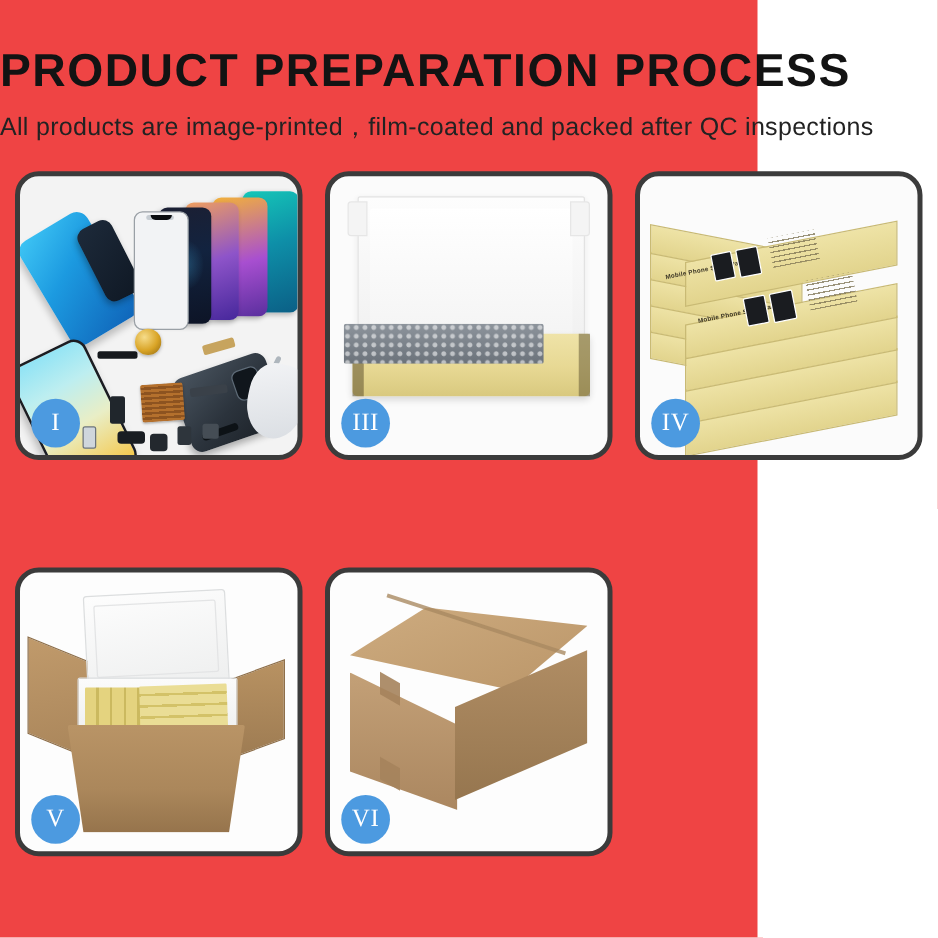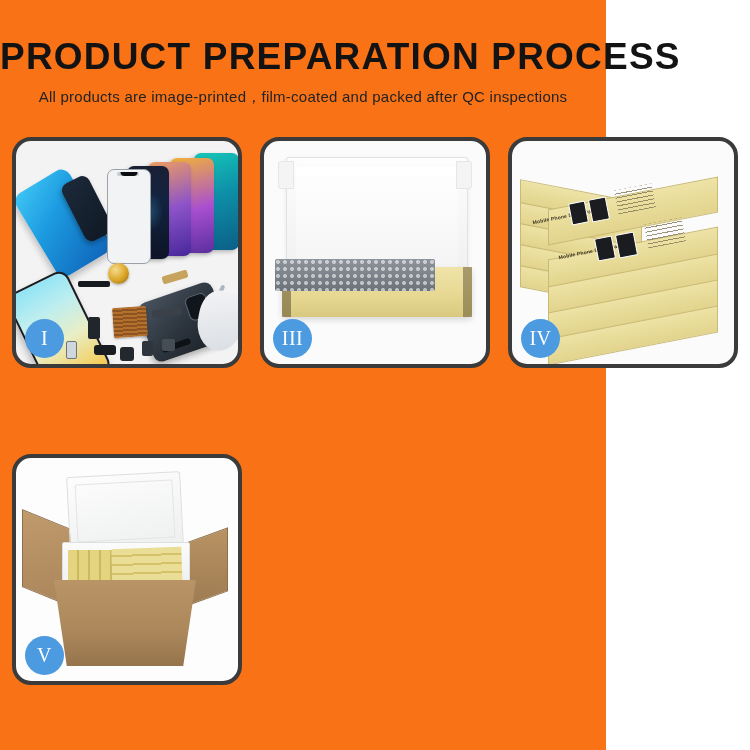--- a/index.html
+++ b/index.html
@@ -12,40 +12,40 @@
     height: 750px;
     overflow: hidden;
     font-family: "Liberation Sans", sans-serif;
     color: #111;
   }
 
   .page {
     position: relative;
     width: 606px;
     height: 750px;
-    background: #f97316;
+    background: #ef4444;
     box-sizing: border-box;
   }
 
   
   .header {
     padding-top: 38px;
     text-align: center;
   }
   .title {
     font-size: 37px;
     font-weight: 700;
     letter-spacing: 1.2px;
     color: #131313;
     line-height: 1.05;
     white-space: nowrap;
   }
   .subtitle {
     margin-top: 11px;
-    font-size: 15px;
+    font-size: 20px;
     font-weight: 400;
     letter-spacing: 0.25px;
     color: #222;
     white-space: nowrap;
   }
 
   
   .grid {
     position: absolute;
     top: 137px;
@@ -506,15 +506,26 @@
         <div class="flap-r"></div>
         <div class="foam-lid"></div>
         <div class="foam-body"></div>
         <div class="ybars"></div>
         <div class="ybars2"></div>
         <div class="carton-front"></div>
       </div>
       <div class="badge">V</div>
     </div>
 
+    <div class="panel p6">
+      <div class="panel-inner">
+        <div class="c6-top"></div>
+        <div class="c6-left"></div>
+        <div class="c6-right"></div>
+        <div class="c6-seam"></div>
+        <div class="tape tp1"></div>
+        <div class="tape tp2"></div>
+      </div>
+      <div class="badge">VI</div>
+    </div>
 
   </div>
 </div>
 
 </body></html>

